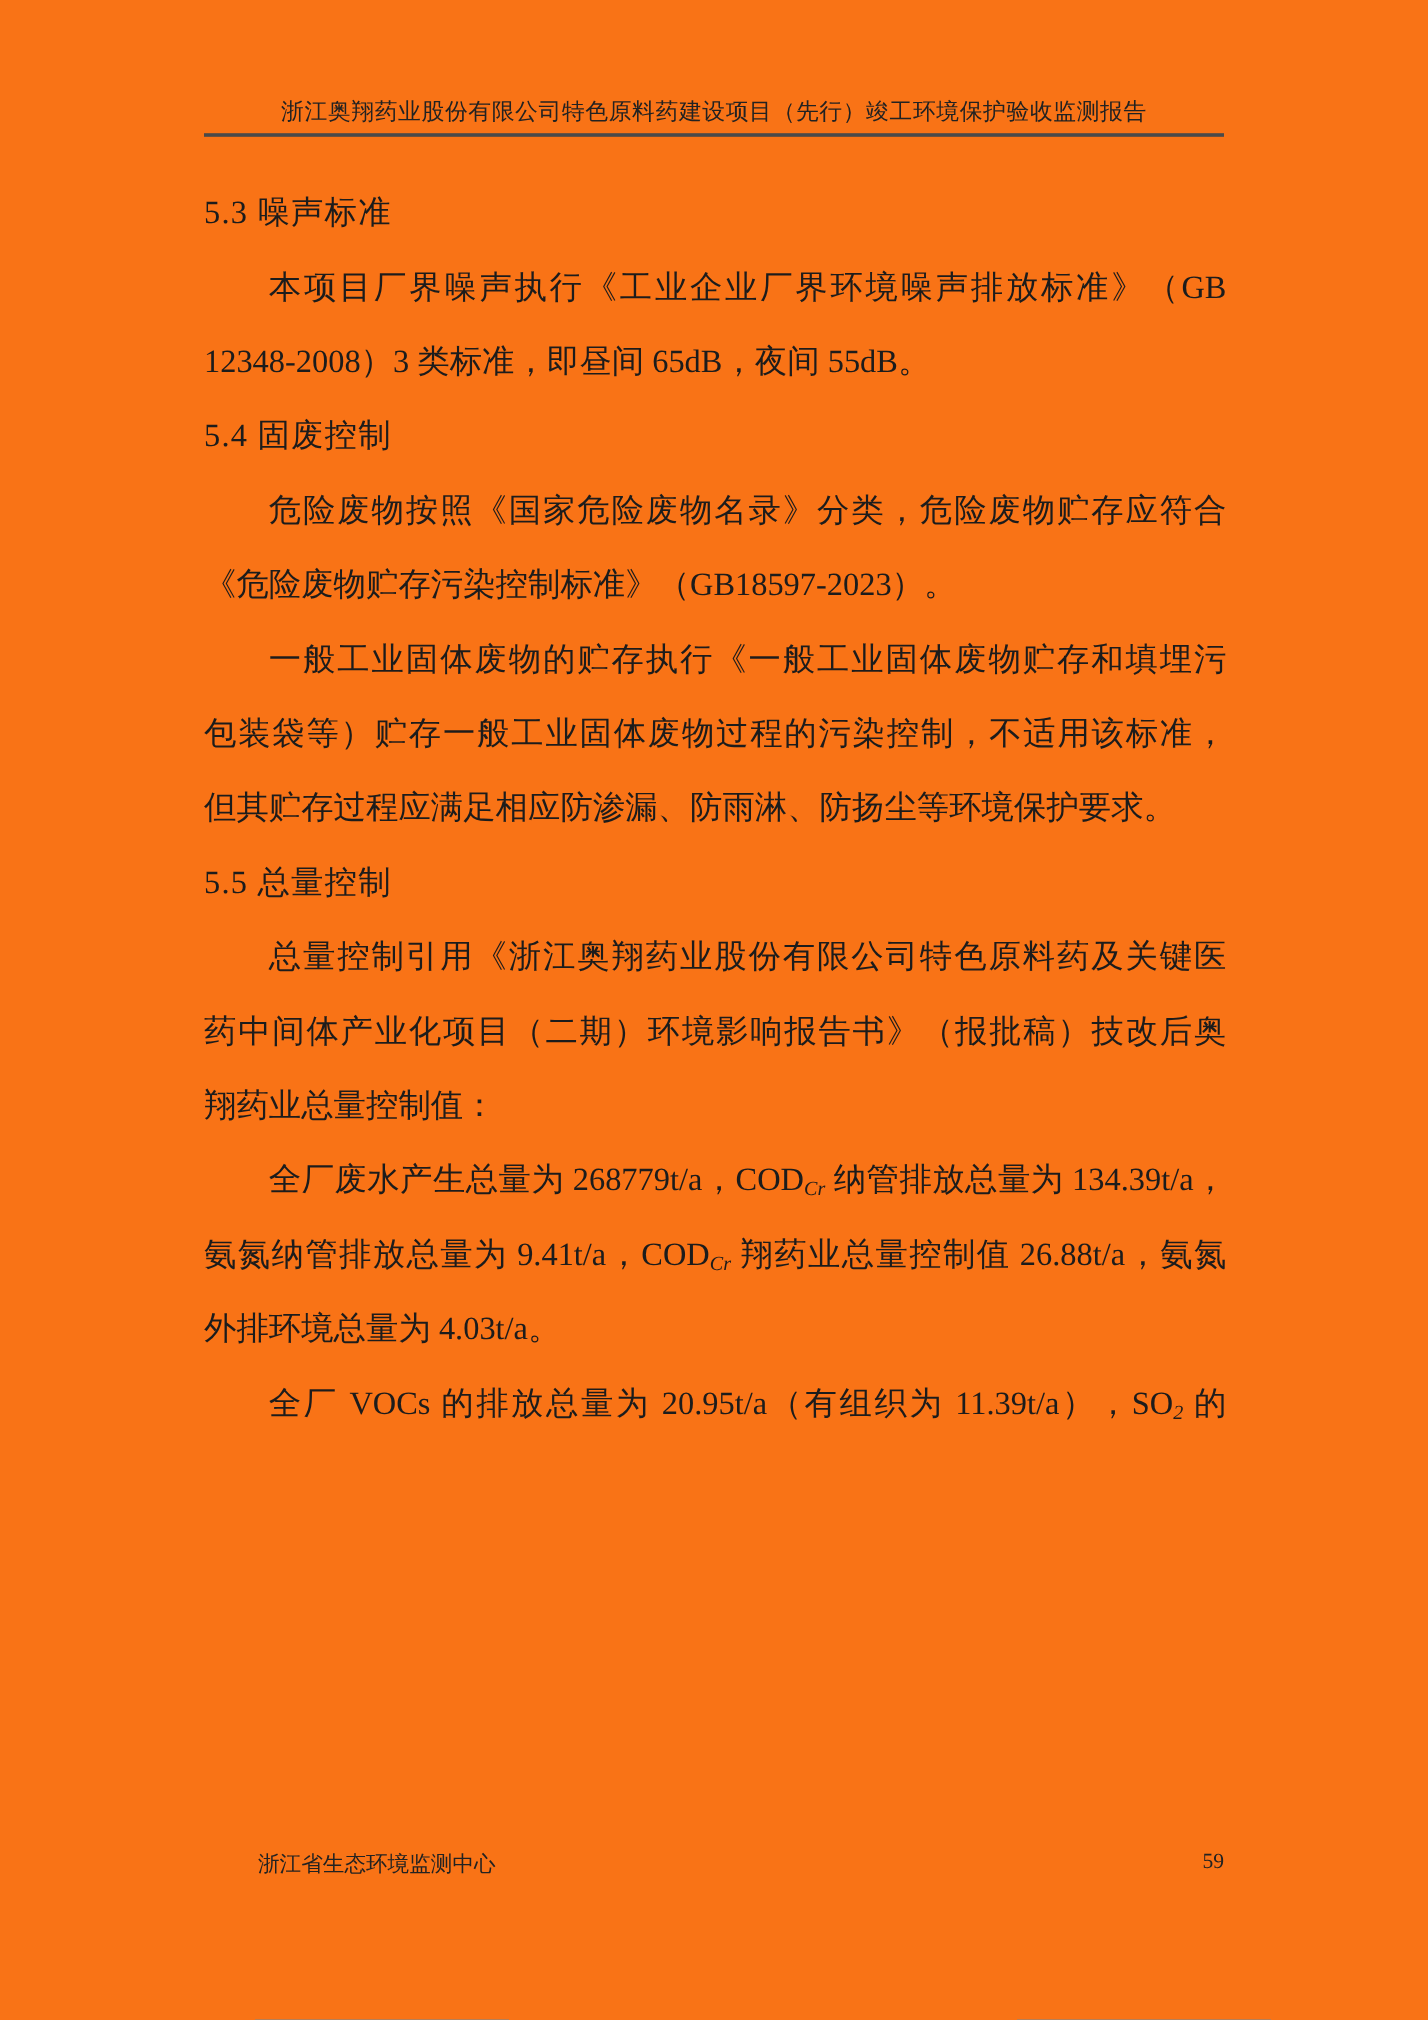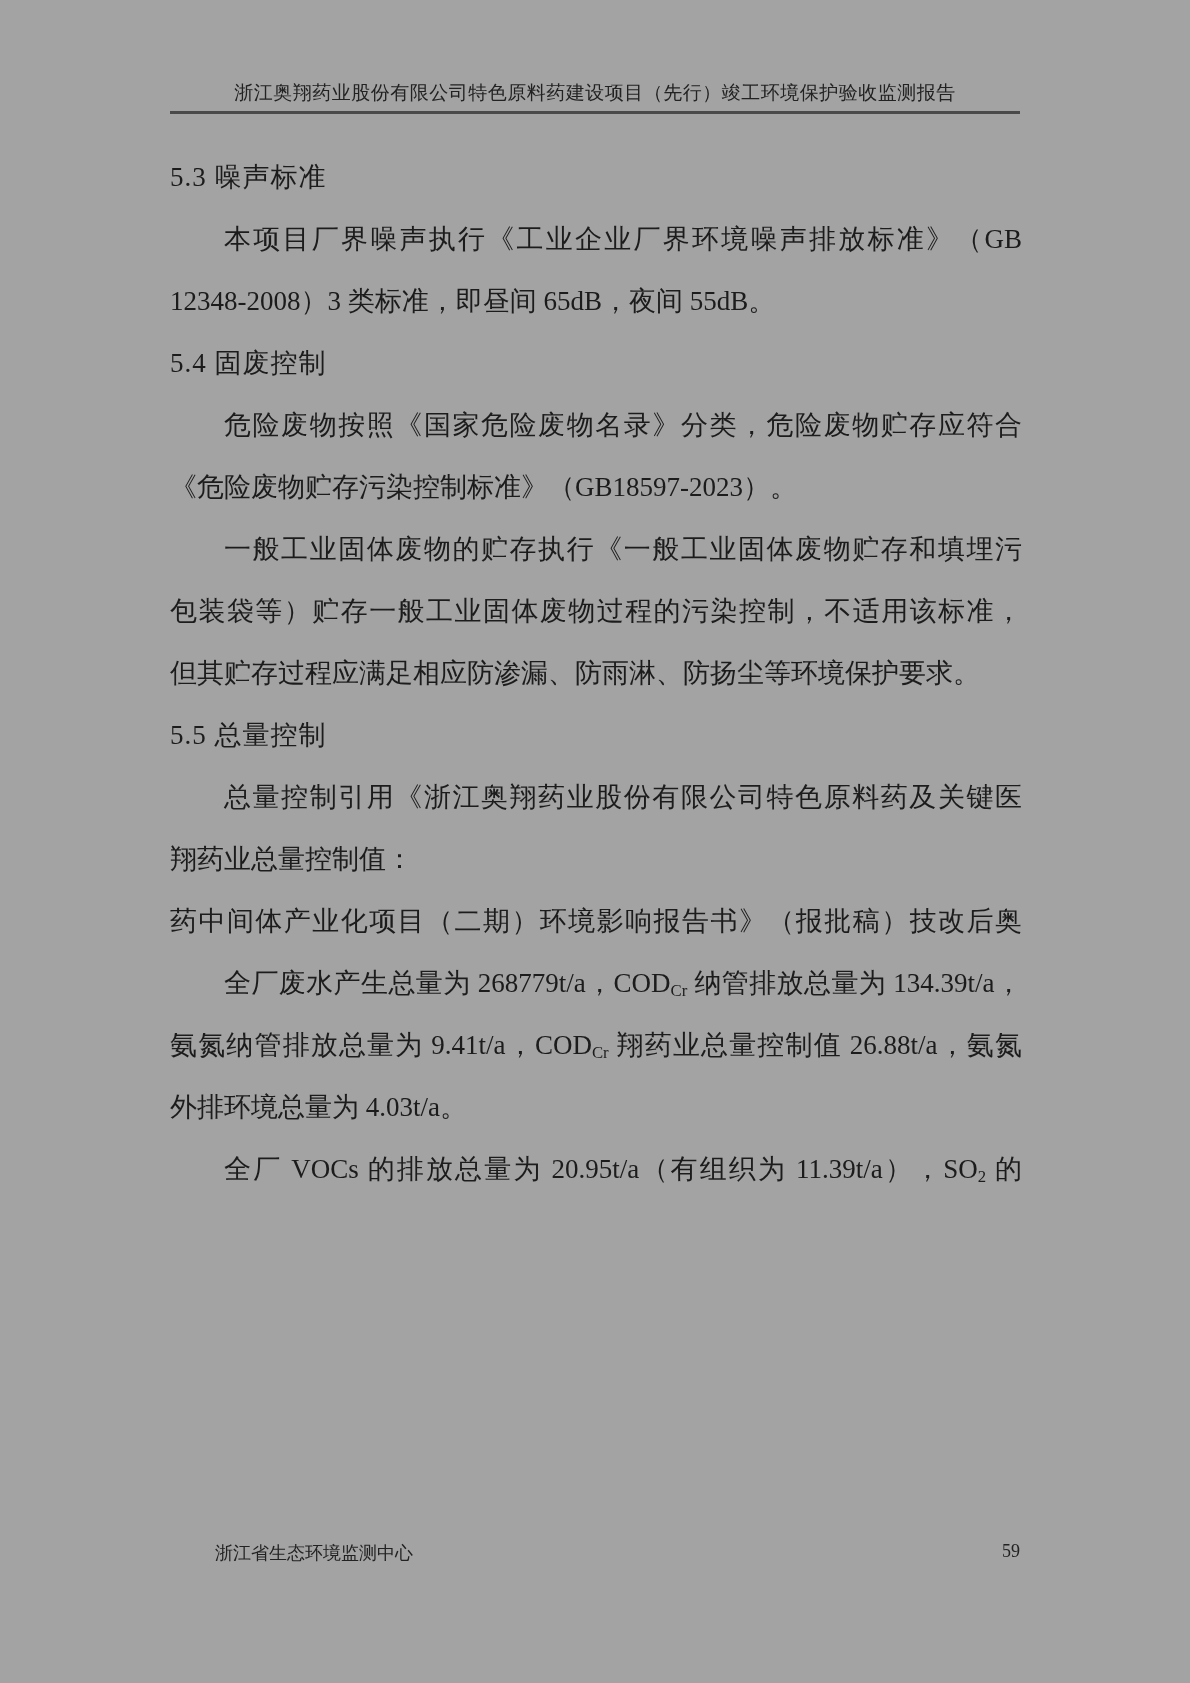--- a/index.html
+++ b/index.html
@@ -1,21 +1,21 @@
 <!DOCTYPE html>
 <html><head>
 <meta charset="utf-8">
 <style>
   html, body { margin: 0; padding: 0; background: #888; }
   .page {
     position: relative;
     width: 1190px;
     height: 1683px;
     margin: 0 auto;
-    background: #a3a3a3;
+    background: #f97316;
     font-family: "Liberation Serif", "DejaVu Serif", serif;
     color: #1c1c1c;
     overflow: hidden;
   }
   
   .page-header {
     position: absolute;
     top: 80px;
     left: 170px;
     width: 850px;
@@ -53,20 +53,21 @@
   .line { text-align: left; }
   .line.fill {
     text-align: justify;
     text-align-last: justify;
   }
   .line.first { text-indent: 2em; }
   .doc-body sub {
     font-size: 0.62em;
     line-height: 0;
     vertical-align: -0.25em;
+    font-style: italic;
   }
   
   .page-footer {
     position: absolute;
     top: 1541px;
     left: 170px;
     width: 850px;
     font-size: 18px;
     color: #222;
   }
@@ -112,22 +113,22 @@
       <div class="block para">
         <div class="line fill first"><span>一般工业固体废物的贮存执行《一般工业固体废物贮存和填埋污</span></div>
         <div class="line fill"><span>包装袋等）贮存一般工业固体废物过程的污染控制，不适用该标准，</span></div>
         <div class="line"><span>但其贮存过程应满足相应防渗漏、防雨淋、防扬尘等环境保护要求。</span></div>
       </div>
       <div class="block heading">
         <div class="line"><span>5.5 总量控制</span></div>
       </div>
       <div class="block para">
         <div class="line fill first"><span>总量控制引用《浙江奥翔药业股份有限公司特色原料药及关键医</span></div>
+        <div class="line fill"><span>药中间体产业化项目（二期）环境影响报告书》（报批稿）技改后奥</span></div>
         <div class="line"><span>翔药业总量控制值：</span></div>
-        <div class="line fill"><span>药中间体产业化项目（二期）环境影响报告书》（报批稿）技改后奥</span></div>
       </div>
       <div class="block para">
         <div class="line fill first"><span>全厂废水产生总量为 268779t/a，COD</span><sub>Cr</sub><span> 纳管排放总量为 134.39t/a，</span></div>
         <div class="line fill"><span>氨氮纳管排放总量为 9.41t/a，COD</span><sub>Cr</sub><span> 翔药业总量控制值 26.88t/a，氨氮</span></div>
         <div class="line"><span>外排环境总量为 4.03t/a。</span></div>
       </div>
       <div class="block para">
         <div class="line fill first"><span>全厂 VOCs 的排放总量为 20.95t/a（有组织为 11.39t/a），SO</span><sub>2</sub><span> 的</span></div>
       </div>
     </div>

